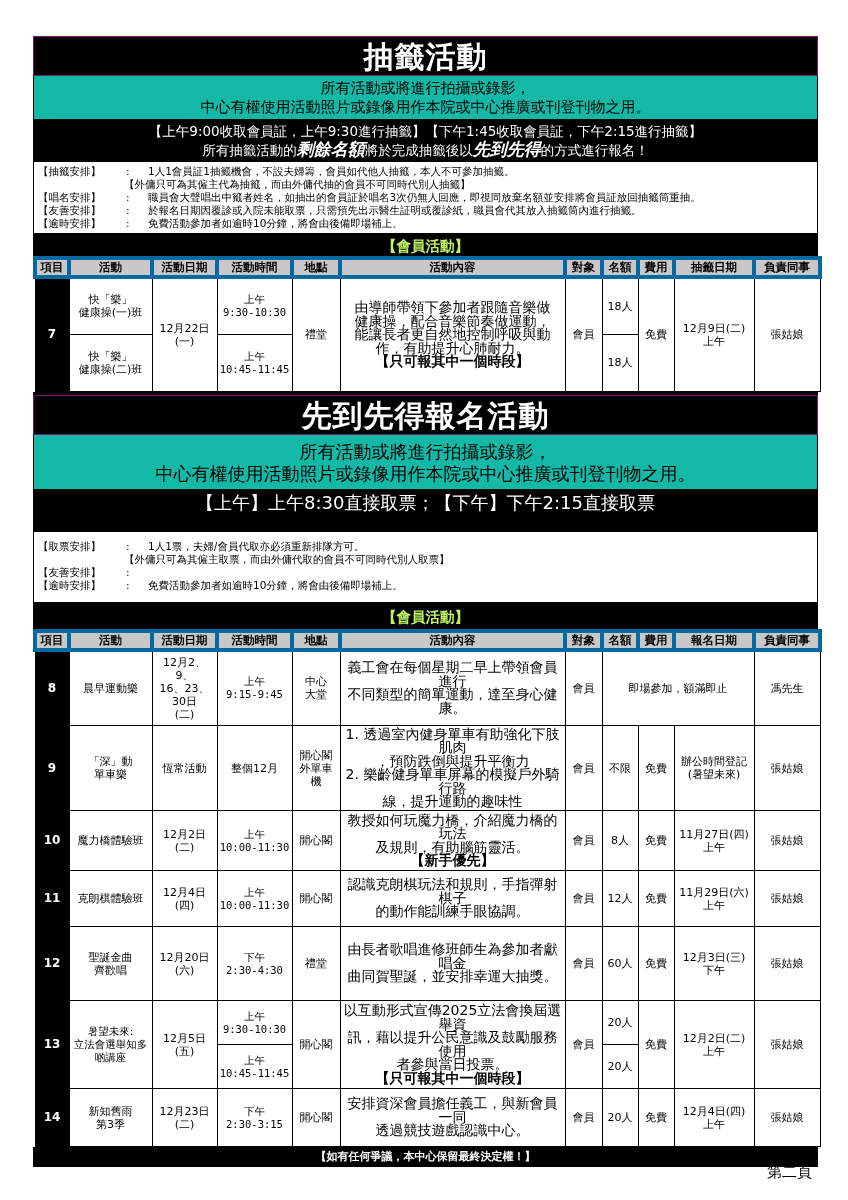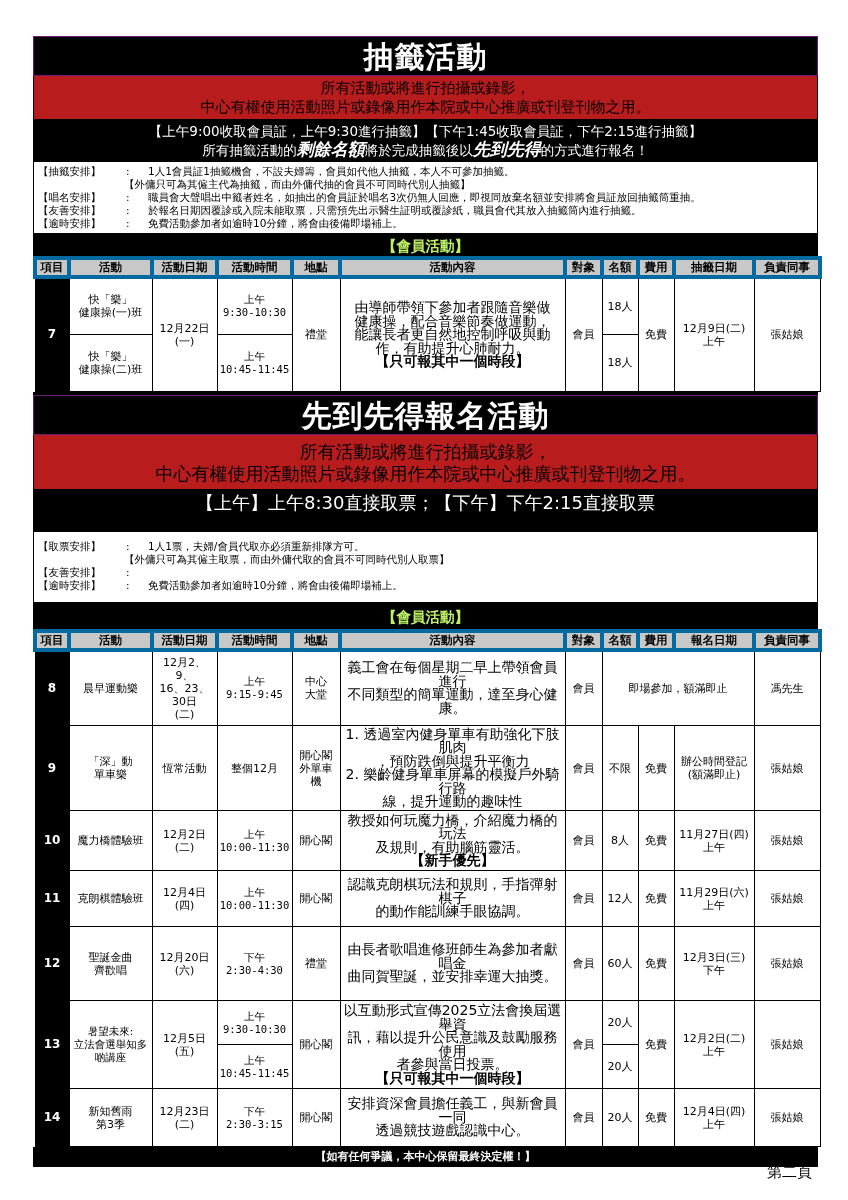--- a/index.html
+++ b/index.html
@@ -1,21 +1,21 @@
 <!DOCTYPE html>
 <html><head>
 <meta charset="utf-8">
 <style>
   * { box-sizing: border-box; margin: 0; padding: 0; }
   html, body { width: 848px; height: 1200px; background: #ffffff; overflow: hidden; }
   body { font-family: "DejaVu Sans", "Liberation Sans", sans-serif; color: #000; position: relative; }
   .page { position: absolute; left: 33px; top: 36px; width: 785px; }
   .band-black { background: #000; color: #fff; text-align: center; }
   .title-big { font-size: 30px; font-weight: bold; height: 40px; line-height: 40px; letter-spacing: 1px; border: 1px solid #701a75; }
-  .notice { border: 1px solid #000; border-top: none; text-align: center; font-size: 15px; line-height: 19px; padding: 3px 0 2px; background: #b91c1c; }
+  .notice { border: 1px solid #000; border-top: none; text-align: center; font-size: 15px; line-height: 19px; padding: 3px 0 2px; background: #14b8a6; }
   .notice.big { font-size: 18px; line-height: 22px; padding: 6px 0 4px; }
   .time-band { font-size: 13.5px; line-height: 18px; padding: 2px 12px; border: 1px solid #000; border-top: none; }
   .time-band .em { font-size: 17px; font-weight: bold; font-style: italic; }
   .time-band2 { font-size: 18px; line-height: 26px; height: 42px; border: 1px solid #000; border-top: none; }
   .rules { border: 1.5px solid #000; border-top: none; padding: 3px 4px 3px 4px; font-size: 10.5px; line-height: 13px; background: #fff; }
   .rule-row { display: flex; white-space: nowrap; gap: 12px; }
   .rule-key { width: 76px; flex: none; }
   .rule-colon { width: 10px; flex: none; }
   .rule-indent { padding-left: 86px; }
   .section-bar { background: #000; color: #bef264; text-align: center; font-size: 14.5px; font-weight: bold; height: 22px; line-height: 22px; border: 1px solid #000; }
@@ -247,21 +247,21 @@
             <div>1. 透過室內健身單車有助強化下肢肌肉</div>
             <div>，預防跌倒與提升平衡力</div>
             <div>2. 樂齡健身單車屏幕的模擬戶外騎行路</div>
             <div>線，提升運動的趣味性</div>
           </td>
         <td>會員</td>
         <td>不限</td>
         <td>免費</td>
         <td>
             <div>辦公時間登記</div>
-            <div>(額滿即止)</div>
+            <div>(暑望未來)</div>
           </td>
         <td>張姑娘</td>
       </tr>
 
       <tr style="height:60px">
         <td class="idx">10</td>
         <td>魔力橋體驗班</td>
         <td>
             <div>12月2日</div>
             <div>(二)</div>

